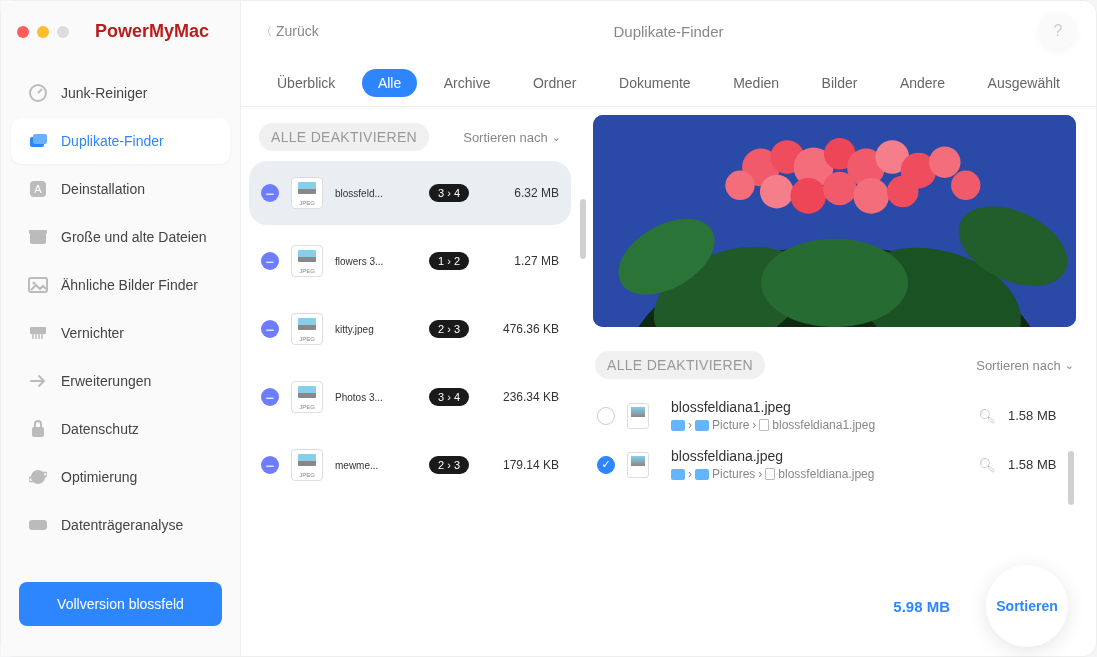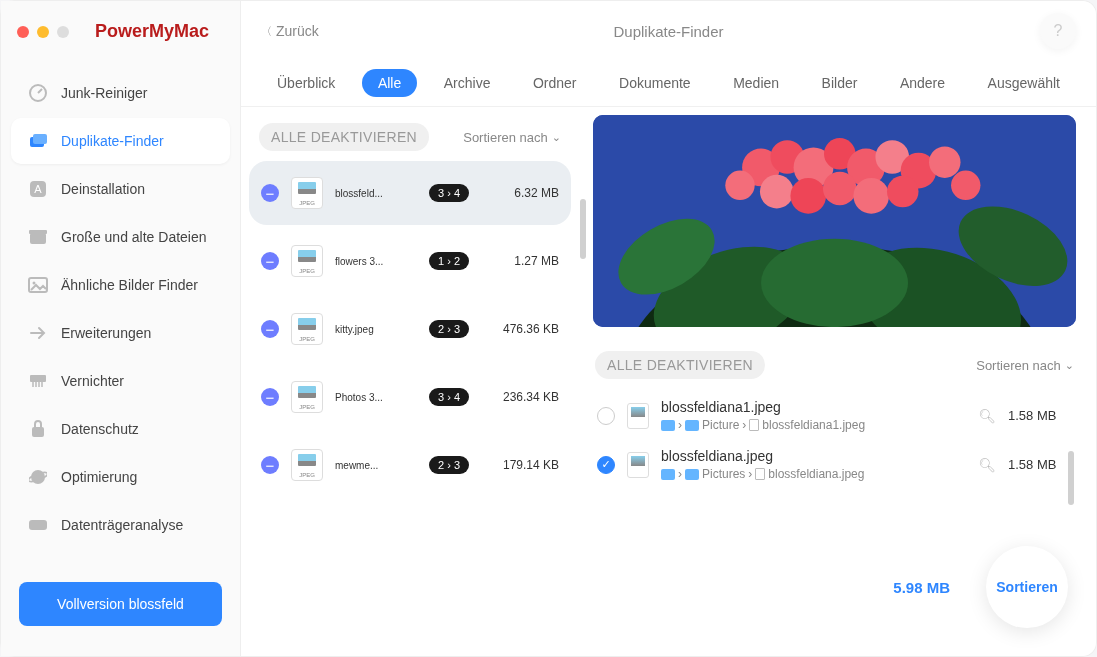--- a/index.html
+++ b/index.html
@@ -45,29 +45,29 @@
 .right-pane { flex: 1; padding: 8px 20px 0 12px; display: flex; flex-direction: column; }
 .preview { height: 212px; border-radius: 10px; background: #2b4aa8; position: relative; overflow: hidden; margin-bottom: 18px; }
 .flower-svg { width: 100%; height: 100%; display: block; }
 .detail-head { display: flex; align-items: center; justify-content: space-between; padding: 6px 2px 12px; }
 .file-list { flex: 1; }
 .file-row { display: flex; align-items: center; gap: 12px; padding: 8px 4px; }
 .chk { width: 18px; height: 18px; border-radius: 50%; border: 1.5px solid #ccc; cursor: pointer; flex-shrink: 0; display: flex; align-items: center; justify-content: center; }
 .chk.checked { background: #2e86ff; border-color: #2e86ff; color: #fff; font-size: 11px; }
 .small-thumb { width: 22px; height: 26px; background: #fff; border: 1px solid #ddd; border-radius: 3px; position: relative; flex-shrink: 0; }
 .small-thumb::before { content: ""; position: absolute; top: 3px; left: 3px; right: 3px; height: 10px; background: linear-gradient(#87ceeb,#888); }
-.file-info { flex: 1; }
+.file-info { flex: 1; margin-left: 10px; }
 .fname { font-size: 14px; color: #333; font-weight: 500; }
 .fpath { font-size: 12px; color: #888; margin-top: 3px; display: flex; align-items: center; gap: 3px; }
 .folder-mini { width: 14px; height: 11px; background: #64b5ff; border-radius: 2px; display: inline-block; }
 .doc-mini { width: 10px; height: 12px; background: #fff; border: 1px solid #bbb; border-radius: 1px; display: inline-block; }
 .mag { color: #bbb; font-size: 14px; cursor: pointer; }
 .fsize { font-size: 13px; color: #333; width: 64px; text-align: left; }
 .vscroll2 { width: 6px; background: #d0d0d0; border-radius: 3px; height: 54px; position: absolute; right: 22px; top: 450px; }
-.footer { position: absolute; bottom: 28px; right: 28px; display: flex; align-items: center; gap: 36px; }
+.footer { position: absolute; bottom: 9px; right: 28px; display: flex; align-items: center; gap: 36px; }
 .total { color: #2e86ff; font-size: 15px; font-weight: 600; }
 .clean-btn { width: 82px; height: 82px; border-radius: 50%; background: #fff; box-shadow: 0 4px 20px rgba(0,0,0,0.1); display: flex; align-items: center; justify-content: center; color: #2e86ff; font-size: 14px; font-weight: 600; cursor: pointer; }
 .chev { font-size: 11px; }
 </style>
 </head>
 <body>
 
 <div class="window">
   <div class="sidebar">
     <div class="traffic">
@@ -118,34 +118,34 @@
             <svg width="20" height="16" viewBox="0 0 20 16">
               <rect x="1" y="1" width="18" height="14" rx="2" fill="none" stroke="currentColor" stroke-width="2"></rect>
               <circle cx="6" cy="6" r="1.5" fill="currentColor"></circle>
               <path d="M3 13 L8 8 L12 12 L15 9 L18 12" fill="none" stroke="currentColor" stroke-width="2"></path>
             </svg>
           </span>
           <span>Ähnliche Bilder Finder</span>
         </div>
       <div class="nav-item">
           <span class="icon">
-            <svg width="18" height="14" viewBox="0 0 18 14">
-              <path d="M2 7h12M10 2l5 5-5 5" fill="none" stroke="currentColor" stroke-width="2" stroke-linecap="round"></path>
-            </svg>
-          </span>
-          <span>Erweiterungen</span>
-        </div>
-      <div class="nav-item">
-          <span class="icon">
             <svg width="20" height="16" viewBox="0 0 20 16">
               <rect x="2" y="2" width="16" height="7" rx="1" fill="currentColor"></rect>
               <path d="M5 9v5M8 9v5M11 9v5M14 9v5" stroke="currentColor" stroke-width="1.5"></path>
             </svg>
           </span>
           <span>Vernichter</span>
+        </div>
+      <div class="nav-item">
+          <span class="icon">
+            <svg width="18" height="14" viewBox="0 0 18 14">
+              <path d="M2 7h12M10 2l5 5-5 5" fill="none" stroke="currentColor" stroke-width="2" stroke-linecap="round"></path>
+            </svg>
+          </span>
+          <span>Erweiterungen</span>
         </div>
       <div class="nav-item">
           <span class="icon">
             <svg width="14" height="18" viewBox="0 0 14 18">
               <rect x="1" y="7" width="12" height="10" rx="2" fill="currentColor"></rect>
               <path d="M4 7V4a3 3 0 016 0v3" fill="none" stroke="currentColor" stroke-width="2"></path>
             </svg>
           </span>
           <span>Datenschutz</span>
         </div>

